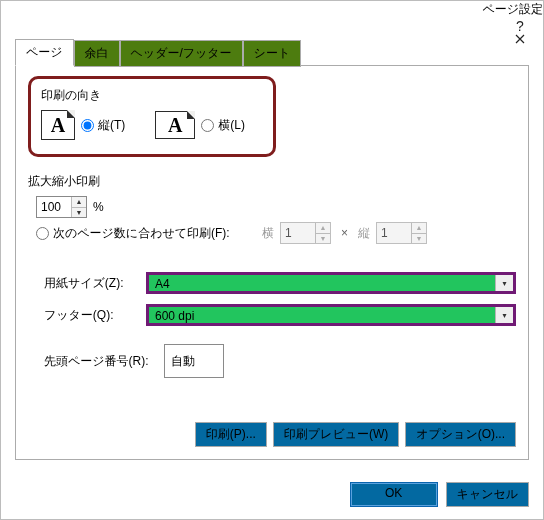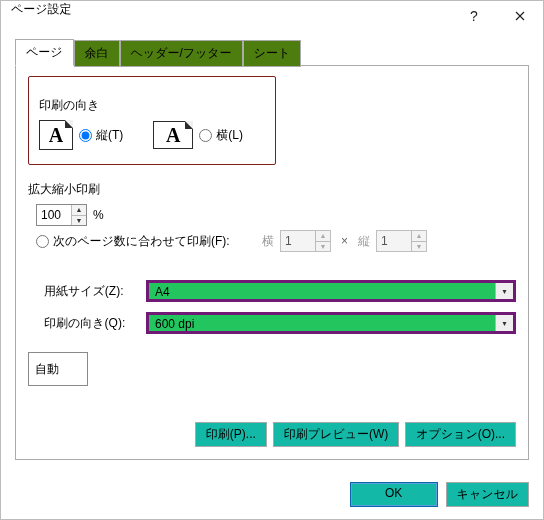--- a/index.html
+++ b/index.html
@@ -16,22 +16,23 @@
     width: 544px;
     height: 520px;
     border: 1px solid #bcbcbc;
     background: #fff;
     display: flex;
     flex-direction: column;
   }
   .titlebar {
     height: 30px;
     display: flex;
-    align-items: flex-start;
-    background: #fff;
+    align-items: flex-end;
+    background: #fff;
+    flex-direction: column;
   }
   .titlebar .title {
     flex: 1;
     padding-left: 10px;
     color: #000;
   }
   .titlebar .winbtn {
     width: 46px;
     height: 30px;
     display: flex;
@@ -79,23 +80,23 @@
     border: 1px solid #ababab;
     flex: 1;
     margin-top: -1px;
     padding: 10px 12px 12px 12px;
     position: relative;
     display: flex;
     flex-direction: column;
   }
   
   .orient-group {
-    border: 1px solid #7f1d1d;
-    border-radius: 2px;
-    padding: 20px 10px 14px 10px;
+    border: 3px solid #7f1d1d;
+    border-radius: 10px;
+    padding: 8px 10px 14px 10px;
     width: 248px;
     margin-bottom: 16px;
   }
   .group-label { margin-bottom: 6px; color: #000; }
   .orient-row {
     display: flex;
     align-items: center;
     gap: 6px;
   }
   .orient-icon {
@@ -182,35 +183,35 @@
     border: 1px solid #8a8a8a; height: 34px; padding: 2px 6px;
     font-family: inherit; font-size: 12px; width: 60px;
   }
   
   .panel-buttons {
     display: flex; justify-content: flex-end; gap: 6px;
     margin-top: auto;
   }
   .btn {
     border: 1px solid #a9a9a9;
-    background: #14b8a6;
+    background: #0369a1;
     padding: 3px 10px;
     min-width: 72px;
     text-align: center;
     cursor: default;
     color: #000;
   }
   
   .footer {
     display: flex; justify-content: flex-end; gap: 8px;
     padding: 10px 14px 12px;
   }
   .btn.primary {
     border: 1px solid #0a64ad;
-    background: #14b8a6;
+    background: #0369a1;
     box-shadow: inset 0 0 0 1px #5aa2de;
     min-width: 88px;
   }
 </style>
 </head>
 <body>
 
 <div class="window">
 
   <div class="titlebar">
@@ -300,30 +301,31 @@
         <div class="lbl">用紙サイズ(Z):</div>
         <div class="combo">
           <div class="ctext">A4</div>
           <div class="cbtn">
             <span>▾</span>
           </div>
         </div>
       </div>
 
       <div class="form-row">
-        <div class="lbl">印刷の向き(Q):</div>
+        <div class="lbl">フッター(Q):</div>
         <div class="combo">
           <div class="ctext">600 dpi</div>
           <div class="cbtn">
             <span>▾</span>
           </div>
         </div>
       </div>
 
       <div class="form-row" style="margin-top:8px">
+        <div class="lbl" style="width:120px">先頭ページ番号(R):</div>
         <input class="textbox" value="自動" style="">
       </div>
 
       <div class="panel-buttons">
         <div class="btn"><span>印刷(P)...</span></div>
         <div class="btn"><span>印刷プレビュー(W)</span></div>
         <div class="btn"><span>オプション(O)...</span></div>
       </div>
 
     </div>

